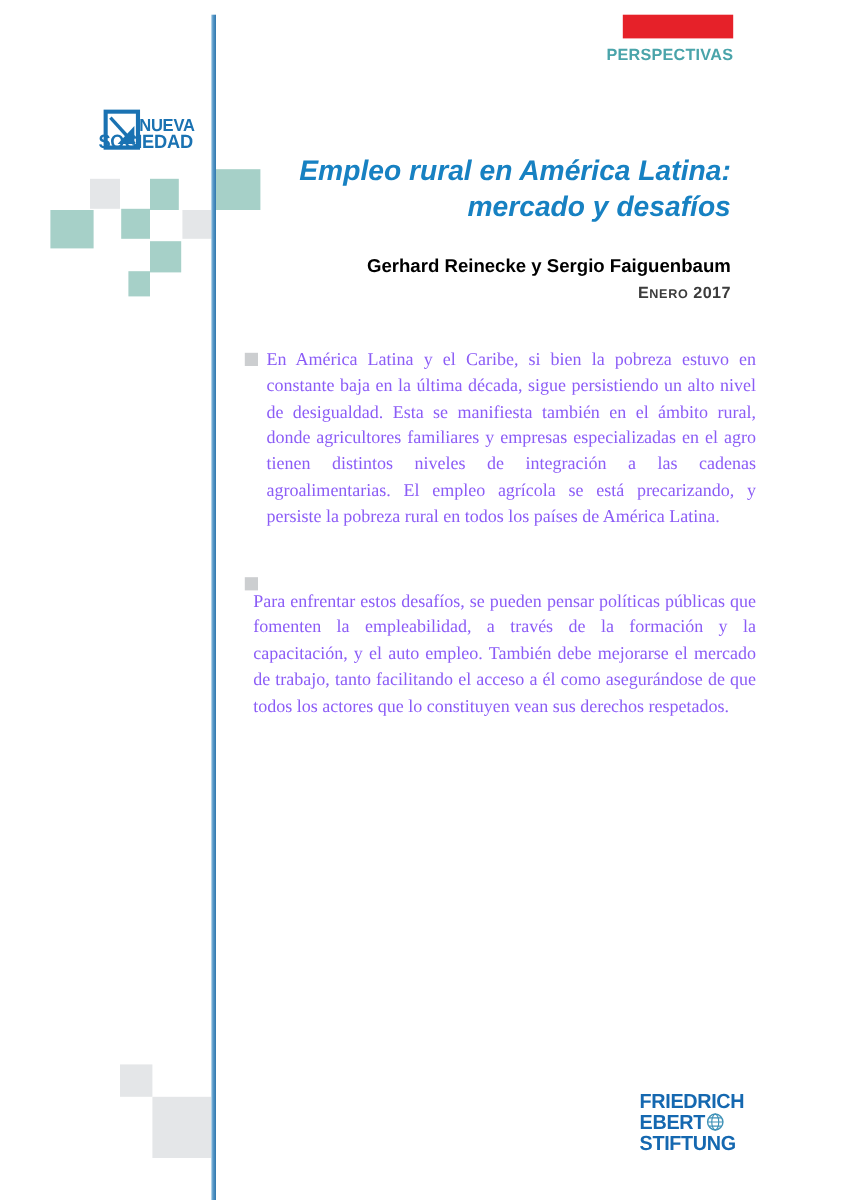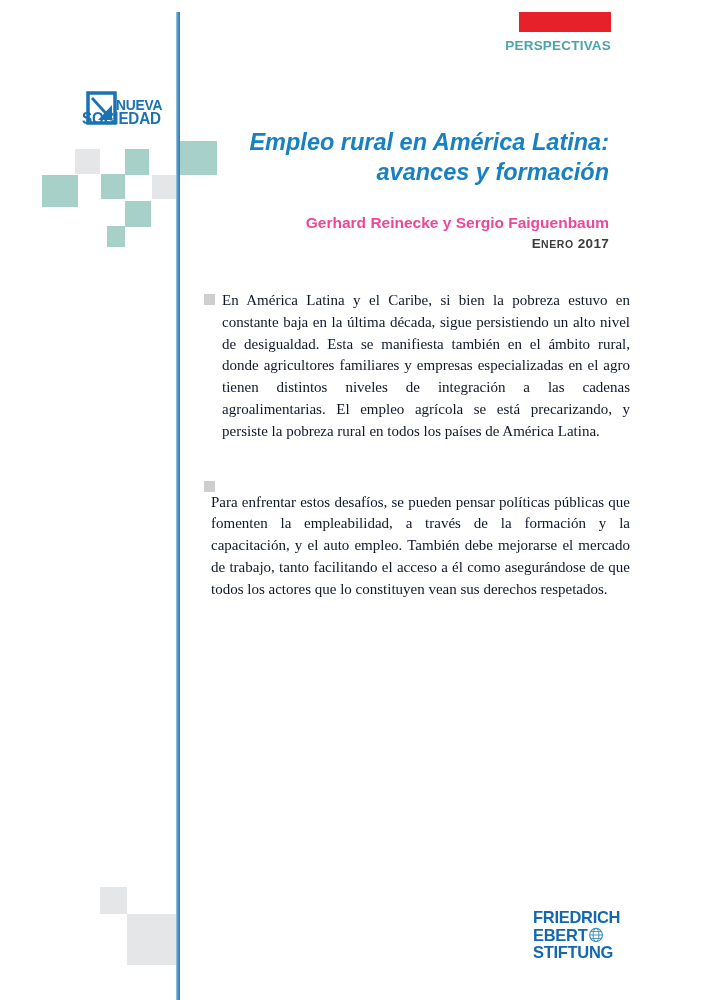--- a/index.html
+++ b/index.html
@@ -20,33 +20,33 @@
     font-size:14.5px;letter-spacing:-.2px;transform:scaleX(.95);transform-origin:left top;}
   .ns-sociedad{position:absolute;left:82px;top:98px;color:#1a72b2;font-weight:bold;
     font-size:16px;letter-spacing:-.2px;transform:scaleX(.95);transform-origin:left top;}
   
   .sq{position:absolute;display:block;z-index:1;}
   .sq.teal{background:#a6d0c8;}
   .sq.gray{background:#e4e6e8;}
   
   .title{position:absolute;top:115px;right:82px;text-align:right;color:#1781c2;
     font-size:23.5px;line-height:30px;font-weight:bold;font-style:italic;}
-  .authors{position:absolute;top:202px;right:82px;text-align:right;color:#ec4899;
+  .authors{position:absolute;top:202px;right:82px;text-align:right;color:#000000;
     font-size:15.5px;font-weight:bold;}
   .pubdate{position:absolute;top:224px;right:82px;text-align:right;color:#3c3c3c;
     font-weight:bold;font-size:13.5px;letter-spacing:.3px;}
   .pubdate .sc{font-size:10.5px;letter-spacing:.6px;}
   .pubdate .yr{margin-left:4px;}
   
   .summary{position:absolute;left:204px;top:278px;width:426px;}
   .para{display:flex;align-items:flex-start;}
   .para + .para{margin-top:34px;flex-direction:column;}
   .bullet{flex:none;width:11px;height:11px;background:#ccced0;margin-top:4px;}
   .ptext{margin-left:7px;font-family:"Liberation Serif",serif;font-size:15px;
-    line-height:21.8px;color:#0f172a;text-align:justify;hyphens:auto;}
+    line-height:21.8px;color:#8b5cf6;text-align:justify;hyphens:auto;}
   
   .fes{position:absolute;left:533px;top:897px;color:#1568b0;font-weight:bold;
     font-size:17px;line-height:17.5px;letter-spacing:-.3px;transform:scaleX(.97);
     transform-origin:left top;}
   .fes .row{display:flex;align-items:center;}
   .fes svg{margin-left:1px;}
 </style>
 </head>
 <body>
 
@@ -69,21 +69,21 @@
   <i class="sq teal" style="left:125px;top:137px;width:24px;height:26px"></i>
   <i class="sq teal" style="left:180px;top:129px;width:37px;height:34px"></i>
   <i class="sq teal" style="left:42px;top:163px;width:36px;height:32px"></i>
   <i class="sq teal" style="left:101px;top:162px;width:24px;height:25px"></i>
   <i class="sq gray" style="left:152px;top:163px;width:25px;height:24px"></i>
   <i class="sq teal" style="left:125px;top:189px;width:26px;height:26px"></i>
   <i class="sq teal" style="left:107px;top:214px;width:18px;height:21px"></i>
 
   <div class="title">
     <div>Empleo rural en América Latina:</div>
-    <div>avances y formación</div>
+    <div>mercado y desafíos</div>
   </div>
   <div class="authors">Gerhard Reinecke y Sergio Faiguenbaum</div>
   <div class="pubdate"><span>E</span><span class="sc">NERO</span><span class="yr">2017</span></div>
 
   <div class="summary">
     <div class="para">
       <span class="bullet"></span>
       <div class="ptext">En América Latina y el Caribe, si bien la pobreza estuvo en constante baja en la última década, sigue persistiendo un alto nivel de desigualdad. Esta se manifiesta también en el ámbito rural, donde agricultores familiares y empresas especializadas en el agro tienen distintos niveles de integración a las cadenas agroalimentarias. El empleo agrícola se está precarizando, y persiste la pobreza rural en todos los países de América Latina.</div>
     </div>
     <div class="para">

